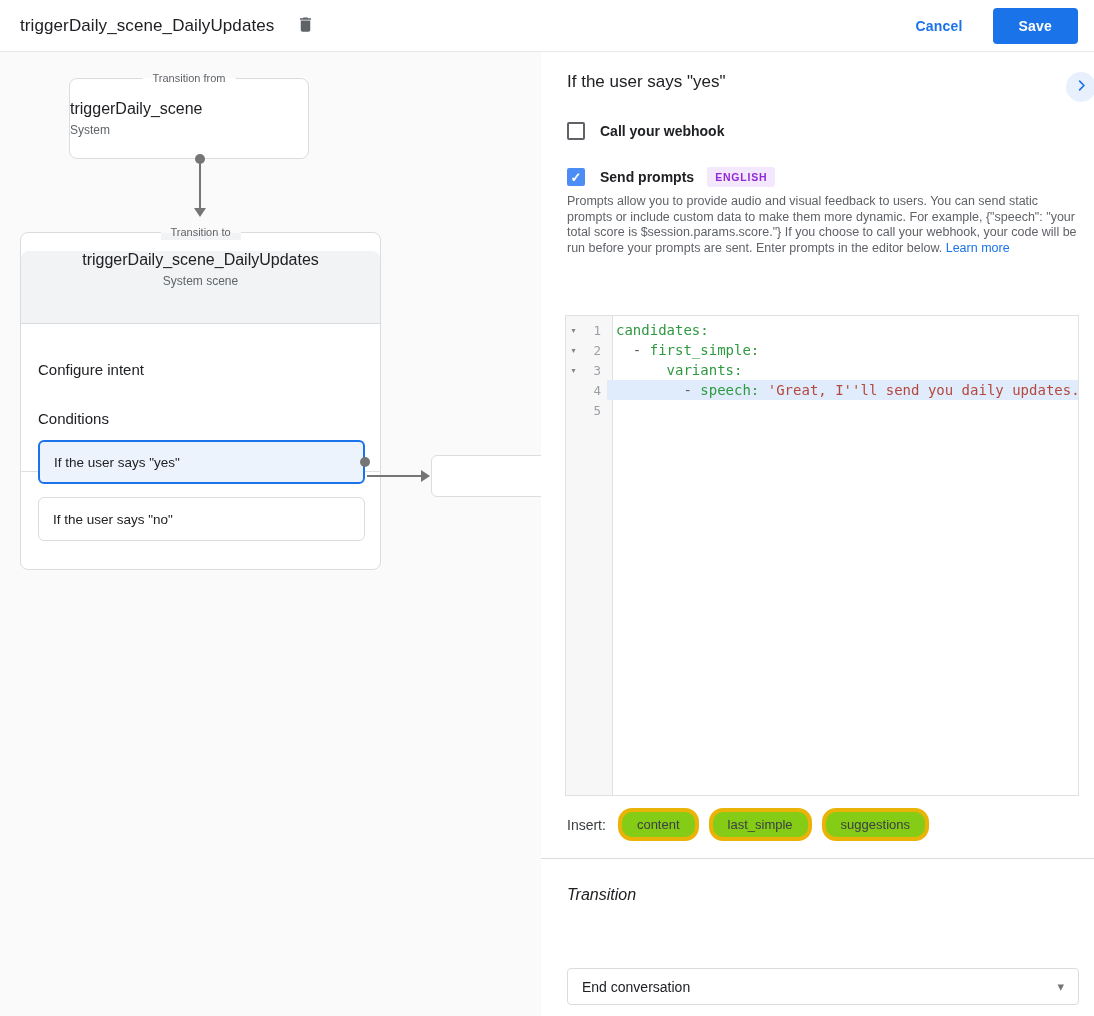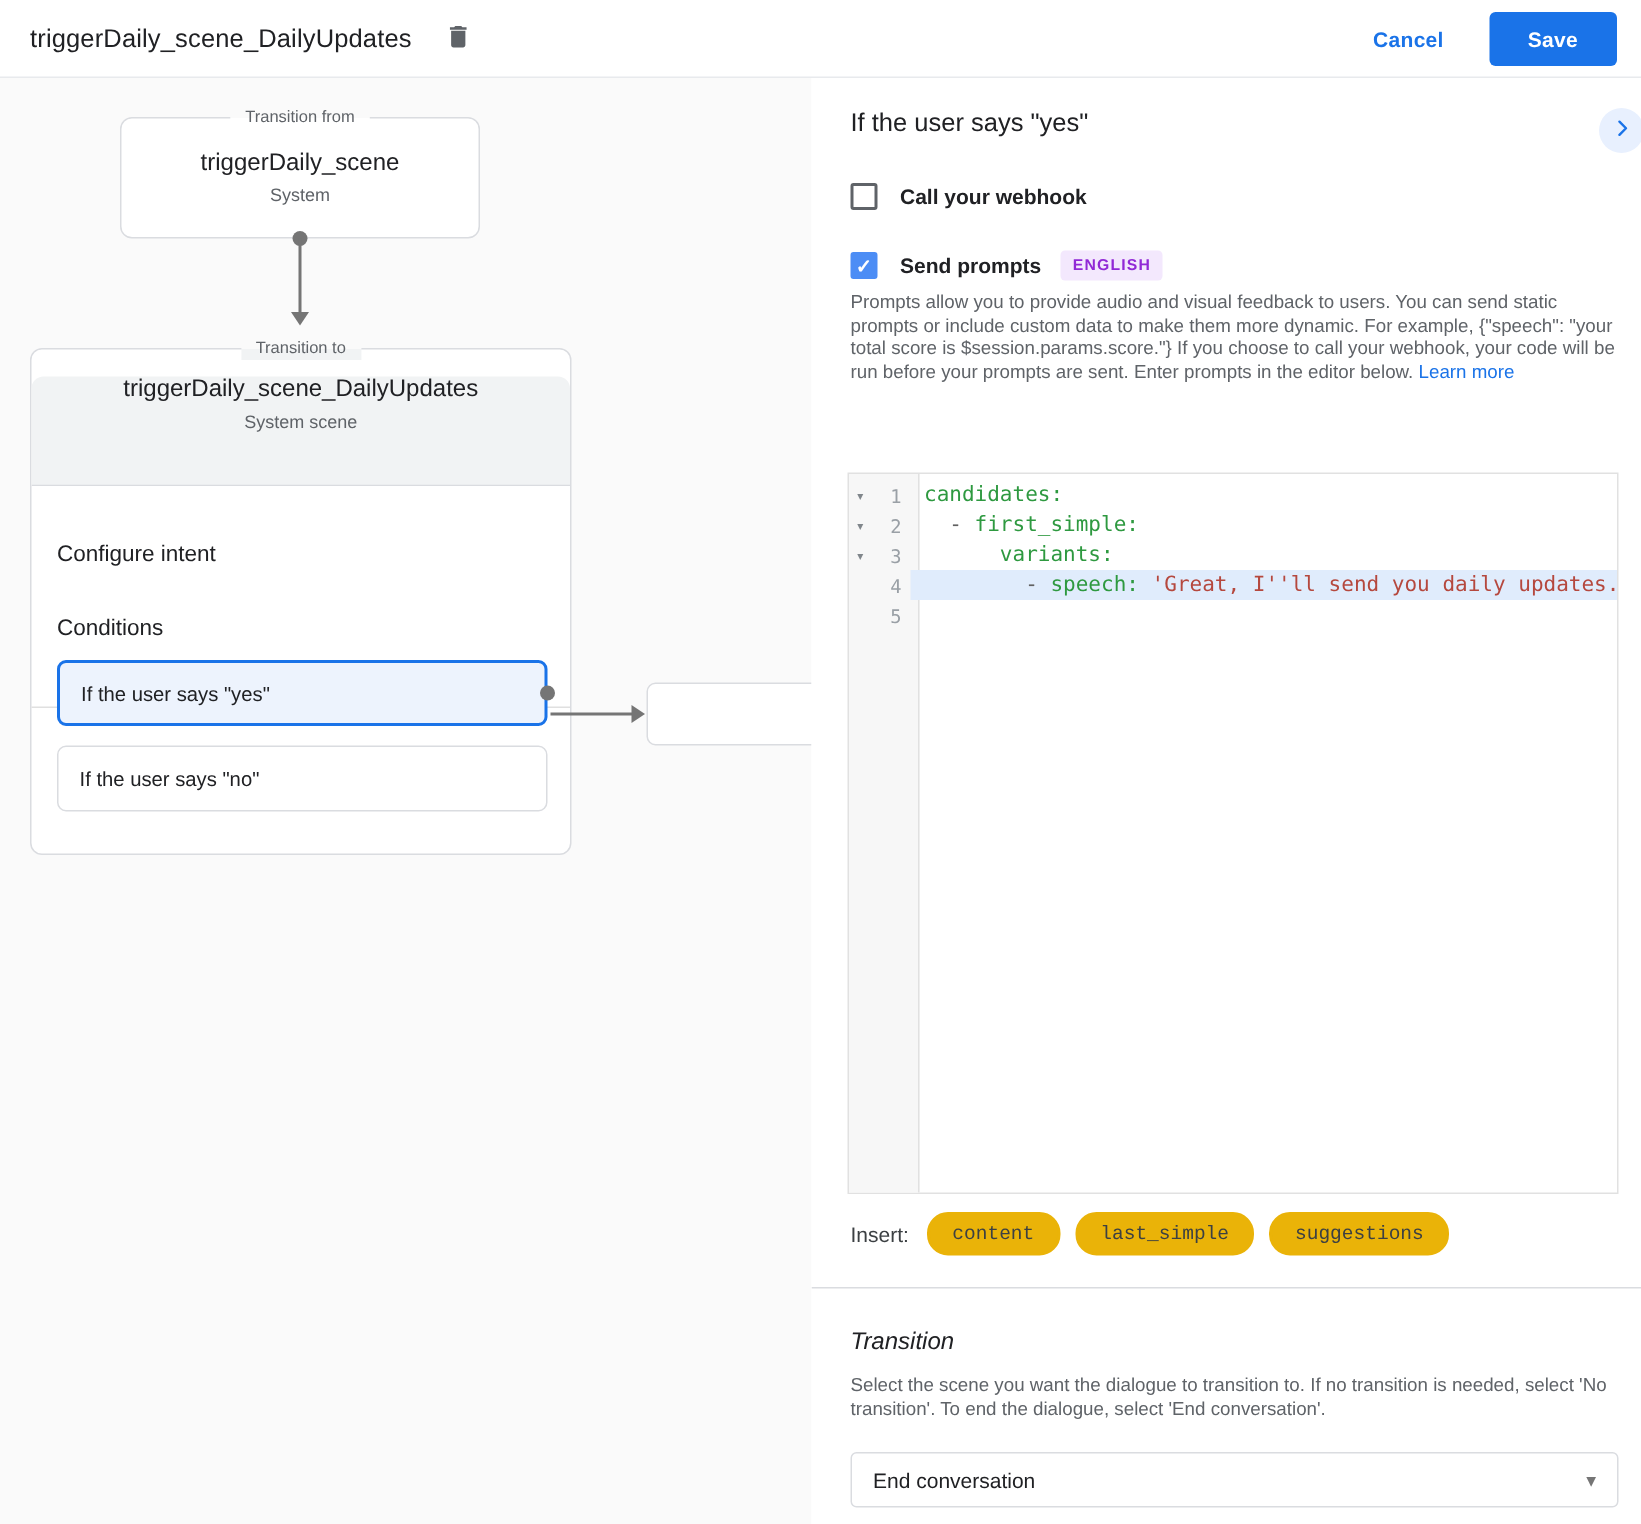--- a/index.html
+++ b/index.html
@@ -22,21 +22,21 @@
   
   .canvas { position:absolute; left:0; top:52px; width:541px; height:964px;
     background:#fafafa; overflow:hidden; z-index:1; }
 
   .flow-box { position:absolute; background:#fff; border:1px solid #dadce0; border-radius:8px; }
   .flow-legend { position:absolute; top:-8px; left:50%; transform:translateX(-50%);
     font-size:11px; color:#5f6368; padding:0 10px; white-space:nowrap; line-height:15px; }
   .legend-on-white { background:linear-gradient(#fafafa 50%, #ffffff 50%); }
   .legend-on-gray  { background:linear-gradient(#fafafa 50%, #f1f3f4 50%); }
 
-  .from-box { left:80px; top:26px; width:240px; height:81px; text-align:center; }
+  .from-box { left:69px; top:26px; width:240px; height:81px; }
   .scene-name { font-size:16px; color:#202124; margin-top:21px; }
   .scene-type { font-size:12px; color:#5f6368; margin-top:5px; }
 
   .v-arrow-dot { position:absolute; left:195px; top:102px; width:10px; height:10px;
     border-radius:50%; background:#757575; }
   .v-arrow-line { position:absolute; left:199px; top:107px; width:2px; height:49px; background:#757575; }
   .v-arrow-head { position:absolute; left:194px; top:156px; width:0; height:0;
     border-left:6px solid transparent; border-right:6px solid transparent; border-top:9px solid #757575; }
 
   .to-card { left:20px; top:180px; width:361px; height:338px; }
@@ -104,22 +104,22 @@
   .text-col { flex:1; height:20px; line-height:20px; padding-left:9px; white-space:pre;
     overflow:hidden; font-family:"DejaVu Sans Mono", monospace; font-size:14px; }
   .code-line.hl .text-col { background:#e0ecfc; }
   .tk-key { color:#2e9940; }
   .tk-meta { color:#616161; }
   .tk-string { color:#b5483e; }
   .tk-plain { color:#202124; }
 
   .insert-row { position:absolute; left:26px; top:756px; display:flex; align-items:center; }
   .insert-label { font-size:14px; color:#3c4043; margin-right:12px; }
-  .pill-btn { border:2px solid #eab308; border-radius:14px; background:#eab308; color:#3c4043;
-    font-size:13px; font-family:Liberation Mono, monospace; padding:5px 15px; margin-right:10px; cursor:pointer; }
+  .pill-btn { border:4px solid #eab308; border-radius:14px; background:#84cc16; color:#3c4043;
+    font-size:13px; font-family:Liberation Sans, sans-serif; padding:5px 15px; margin-right:10px; cursor:pointer; }
 
   .panel-divider { position:absolute; left:0; right:0; top:806px; border-top:1px solid #dadce0; }
   .transition-heading { position:absolute; left:26px; top:834px; font-size:16px; color:#202124;font-style:italic; }
   .transition-desc { position:absolute; left:26px; top:864px; width:505px; font-size:12.5px;
     line-height:15.5px; color:#5f6368; }
   .transition-select { position:absolute; left:26px; top:916px; width:512px; height:37px;
     border:1px solid #dadce0; border-radius:4px; background:#fff; display:flex; align-items:center;
     padding:0 14px; font-size:14px; color:#202124; cursor:pointer; }
   .select-caret { margin-left:auto; font-size:13px; color:#757575; }
 </style>
@@ -233,18 +233,17 @@
   </div>
 
   <div class="insert-row">
     <div class="insert-label">Insert:</div>
     <span id="insert-buttons"><button class="pill-btn">content</button><button class="pill-btn">last_simple</button><button class="pill-btn">suggestions</button></span>
   </div>
 
   <div class="panel-divider"></div>
 
   <div class="transition-heading">Transition</div>
-  <div class="transition-desc">Select the scene you want the dialogue to transition to. If no transition is needed, select 'No transition'. To end the dialogue, select 'End conversation'.</div>
   <div class="transition-select">
     <span>End conversation</span>
     <span class="select-caret">▾</span>
   </div>
 </div>
 
 </body></html>

